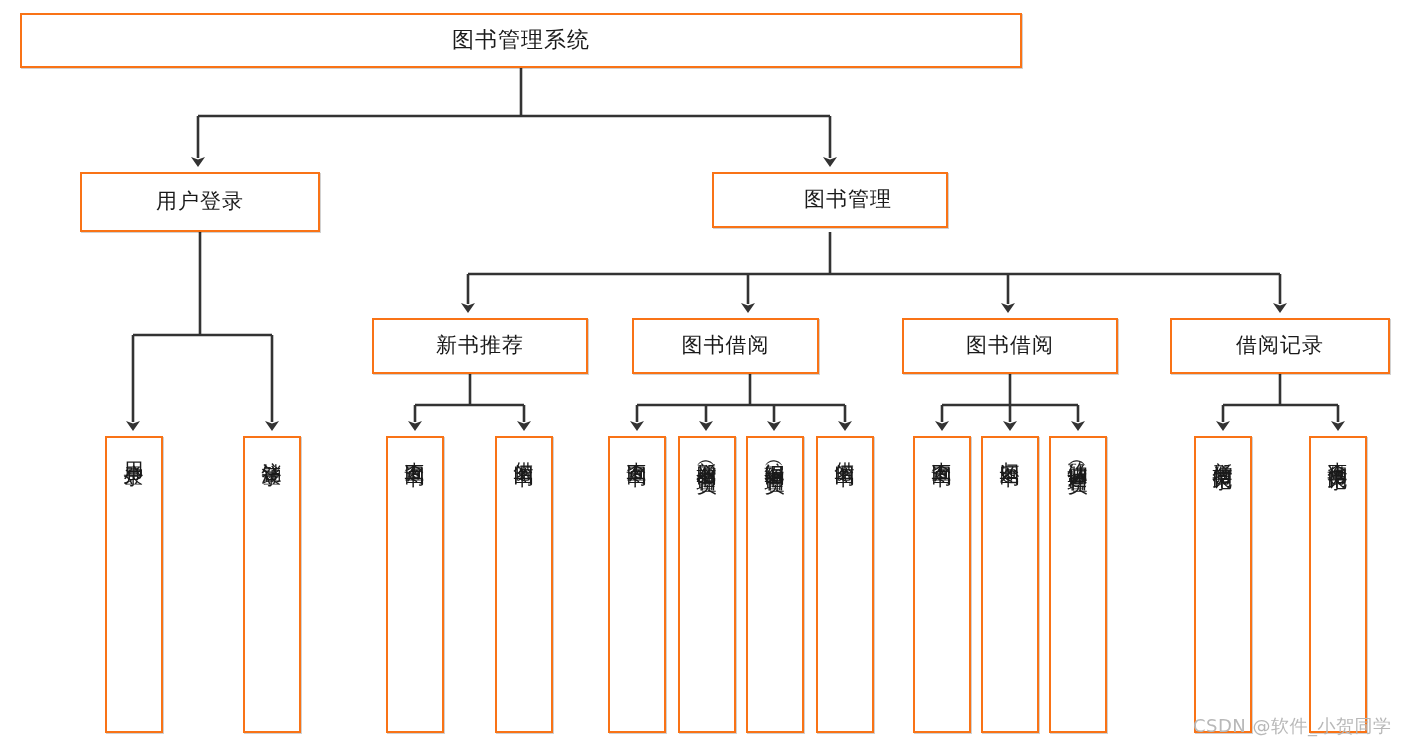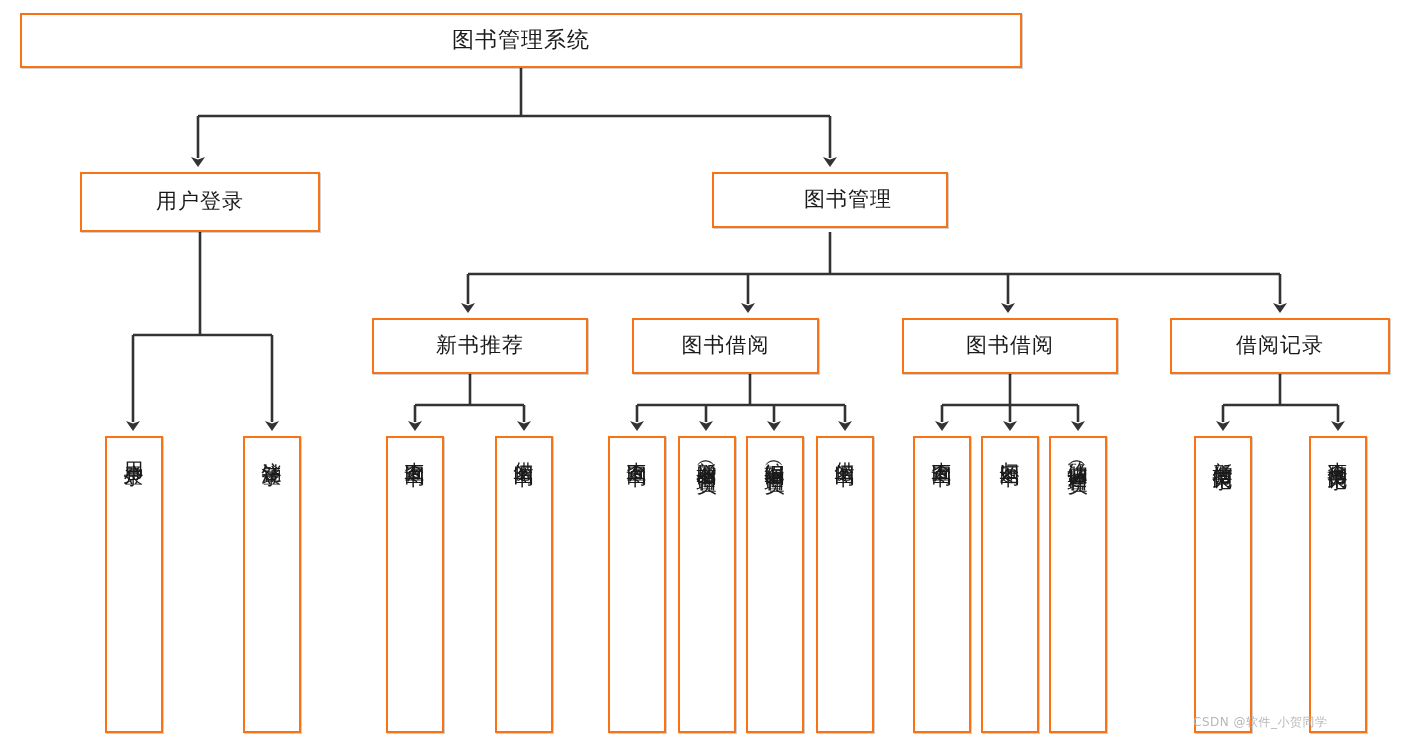--- a/index.html
+++ b/index.html
@@ -57,21 +57,21 @@
     text-orientation: upright;
     font-size: 20px;
     letter-spacing: 2px;
     line-height: 1;
   }
   .node.root .node-label { font-size: 22px; }
   .watermark {
     position: absolute;
     left: 1193px;
     top: 714px;
-    font-size: 12px;
+    font-size: 18px;
     color: #b8b8b8;
     white-space: nowrap;
     letter-spacing: 0.5px;
   }
 </style>
 </head>
 <body>
 
 <div id="diagram-root">
 

